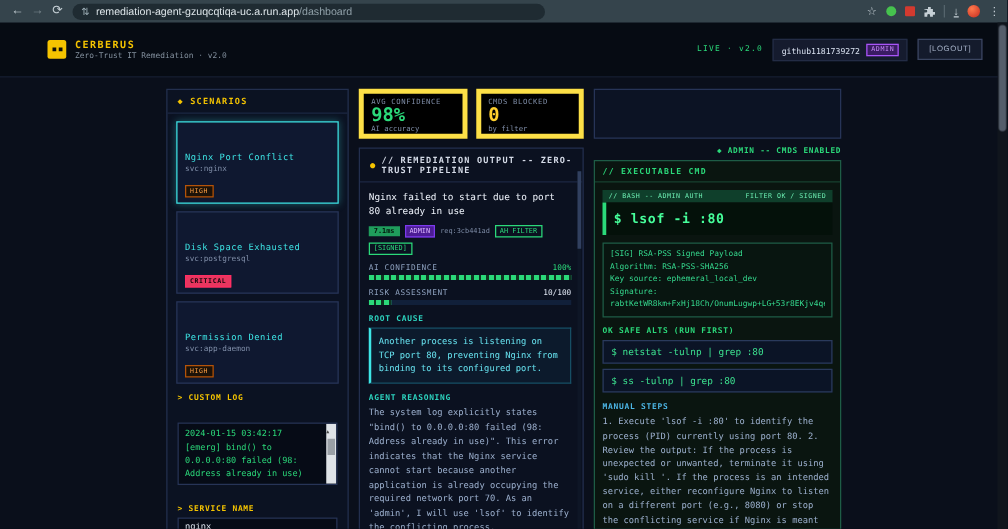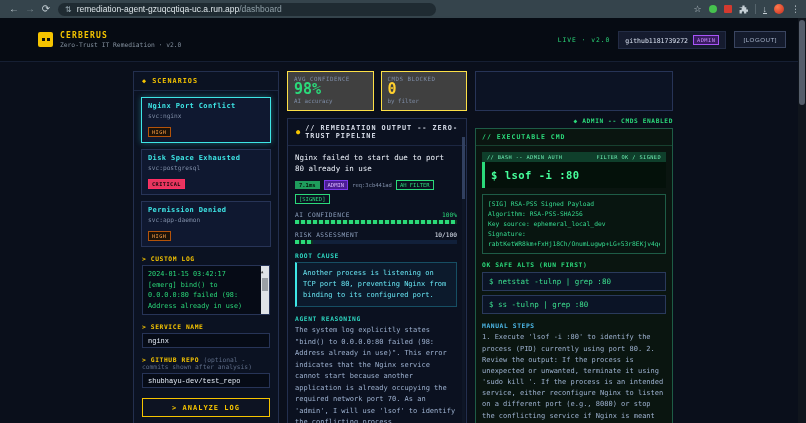--- a/index.html
+++ b/index.html
@@ -40,39 +40,39 @@
   
   .content { width:540px; margin:0 auto; padding-top:9px; display:grid; grid-template-columns:146px 180px 198px; column-gap:8px; }
 
   .panel { border:1px solid #232f4e; background:#0b1222; }
   .panel-head { padding:5px 8px; border-bottom:1px solid #1c2742; font-size:6.8px; font-weight:bold; letter-spacing:1px; }
 
   
   .scen-head { color:#f5c400; }
   .scen-card { margin:6px 7px; padding:4px 6px; background:#0f1830; border:1px solid #273457; cursor:pointer; }
   .scen-card.sel { border-color:#3ee6e6; box-shadow:0 0 6px rgba(62,230,230,.35); }
-  .scen-name { color:#3ee6e6; font-size:7px; font-weight:bold; letter-spacing:.4px; }
+  .scen-name { color:#3ee6e6; font-size:7px; font-weight:normal; letter-spacing:.4px;margin-top:20px; }
   .scen-svc { color:#7e8ca6; font-size:6.2px; margin-top:2px; }
   .sev { display:inline-block; font-size:5.2px; padding:1px 3px; margin-top:3px; letter-spacing:.5px; border:1px solid; }
   .sev-high { color:#ffa045; border-color:#b45309; background:#1c1208; }
   .sev-critical { color:#14060c; border-color:#ff2e63; background:#e8365f; font-weight:bold; }
   .form-label { margin:8px 8px 3px; color:#f5c400; font-size:6.3px; font-weight:bold; letter-spacing:.6px; }
   .form-label .hint { color:#5c6a85; font-weight:normal; letter-spacing:0; }
-  .log-box { margin:3px 8px; height:50px; background:#060b16; border:1px solid #273457; position:relative; padding:3px 13px 3px 5px; color:#2bd97a; font-size:6.8px; line-height:1.55; overflow:hidden; }
+  .log-box { margin:16px 8px; height:50px; background:#060b16; border:1px solid #273457; position:relative; padding:3px 13px 3px 5px; color:#2bd97a; font-size:6.8px; line-height:1.55; overflow:hidden; }
   .log-scroll { position:absolute; top:0; right:0; bottom:0; width:8px; background:#dfe3e7; }
   .log-scroll .arr { height:8px; font-size:4px; color:#444; text-align:center; line-height:8px; }
   .log-scroll .thumb { margin:1px; height:13px; background:#9aa0a6; }
   .tin { display:block; margin:0 8px; width:calc(100% - 16px); height:15px; background:#060b16; border:1px solid #273457; color:#e6edf7; font-size:7px; padding:0 5px; font-family:Liberation Mono, monospace; }
   .analyze-btn { display:block; margin:10px 8px 9px; width:calc(100% - 16px); height:19px; background:#0d1322; border:1px solid #f5c400; color:#f5c400; font-size:7px; font-weight:bold; letter-spacing:1px; cursor:pointer; font-family:"DejaVu Sans Mono", monospace; }
   .perm-panel { margin-top:8px; }
   .perm-head { color:#dfe6f2; }
 
   
   .stats { display:grid; grid-template-columns:1fr 1fr; gap:7px; }
-  .stat-card { height:40px; border:1px solid #fde047; background:#404040; padding:4px 6px; }
+  .stat-card { height:40px; border:4px solid #fde047; background:#000000; padding:4px 6px; }
   .stat-label { color:#7e8ca6; font-size:5.8px; letter-spacing:.5px; }
   .stat-value { font-size:15px; font-weight:bold; line-height:1.05; }
   .v-green { color:#2bd97a; } .v-yellow { color:#ffd02e; }
   .stat-cap { color:#7e8ca6; font-size:5.8px; }
   .out-panel { margin-top:7px; background:#0b1120; position:relative; height:330px; overflow:hidden; }
   .out-head { color:#d6dce8; display:flex; align-items:center; gap:4px; }
   .out-dot { color:#f5c400; font-size:7px; }
   .out-body { padding:6px 9px 6px 7px; }
   .summary { color:#eef3fb; font-size:7.5px; font-weight:normal; line-height:1.5; }
   .badges { margin-top:5px; display:flex; flex-wrap:wrap; gap:4px; align-items:center; font-size:5.5px; }

